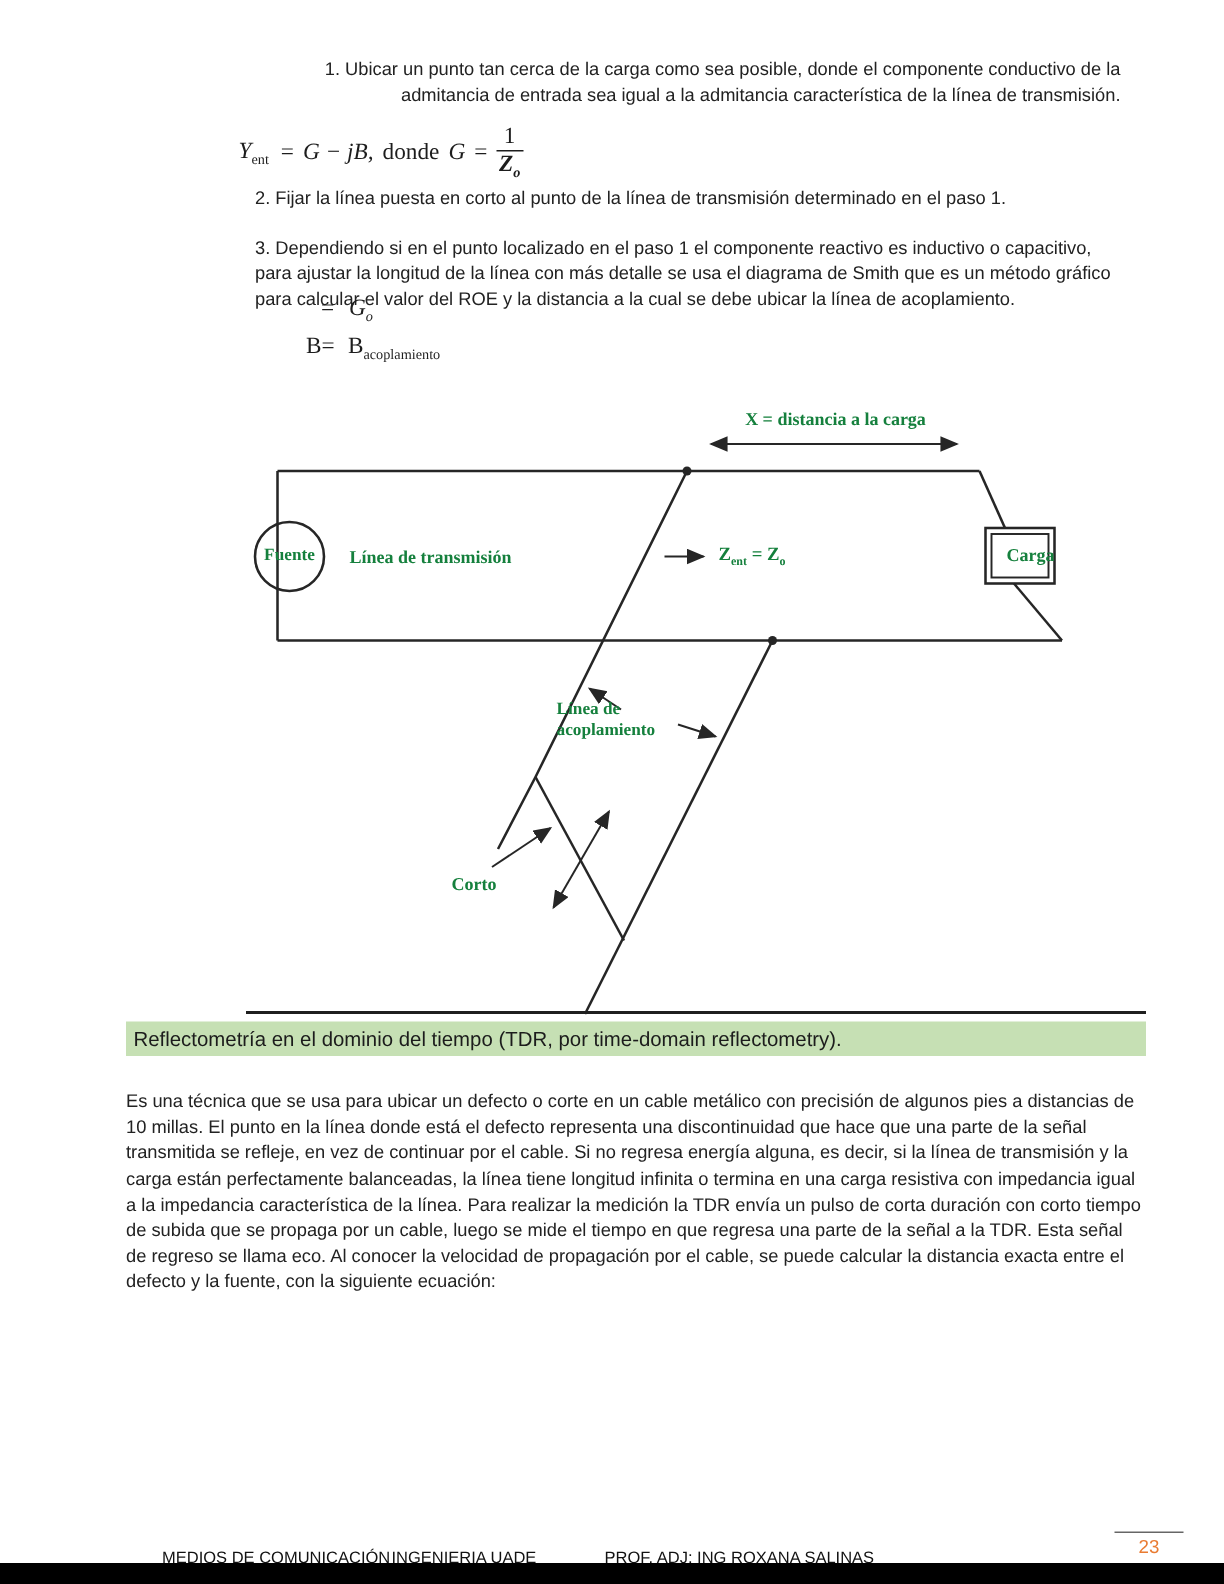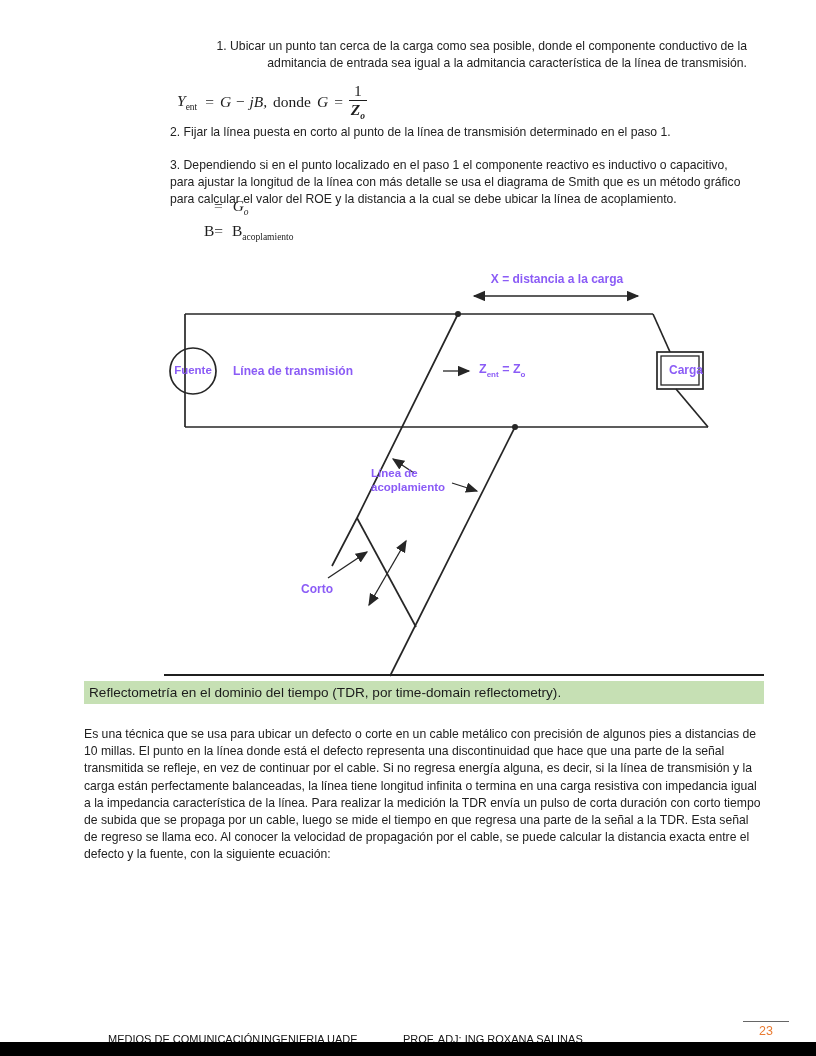--- a/index.html
+++ b/index.html
@@ -19,21 +19,21 @@
   .formula .it { font-style:italic; }
   .formula .up { font-style:normal; }
   .formula .tok { margin-right:6px; }
   .formula sub { font-size:9.5px; font-style:normal; letter-spacing:0; }
   .formula sub.it { font-style:italic; }
   .frac { display:inline-block; text-align:center; vertical-align:middle; }
   .frac .num { display:block; border-bottom:1.4px solid #1d1d1d; padding:0 5px; line-height:1.15; }
   .frac .den { display:block; line-height:1.15;font-weight:bold; }
   .f2row { display:block; margin-bottom:5px; }
   
-  .dlabel { font-weight:700; color:#8b5cf6; font-size:12px; }
+  .dlabel { font-weight:700; color:#15803d; font-size:12px;font-family:Liberation Serif, serif; }
   .dlabel sub { font-size:8px; font-weight:700; }
   
   .hrule { background:#1f1f1f; }
   .band {
     background:#c6e0b4; font-size:13.6px; line-height:23px;
     color:#1c1c1c; padding-left:5px; box-sizing:border-box;
   }
   
   .footertext { font-size:11px; color:#111; white-space:nowrap; }
   .pagenum { font-size:12.5px; text-align:center; }
@@ -41,21 +41,21 @@
   svg .ln { stroke:#262626; stroke-width:1.7; fill:none; }
   svg .thin { stroke:#262626; stroke-width:1.3; fill:none; }
 </style>
 </head>
 <body>
 
 <div class="page">
 
   <div class="abs bodytext" style="left:170px; top:38px; width:577px;text-align:right;">1. Ubicar un punto tan cerca de la carga como sea posible, donde el componente conductivo de la admitancia de entrada sea igual a la admitancia característica de la línea de transmisión.</div>
 
-  <div class="abs formula" style="left:177px; top:82px;">
+  <div class="abs formula" style="left:159px; top:82px;">
     <span class="tok" style="margin-right:8px;"><span class="it">Y</span><sub>ent</sub></span>
     <span class="tok up">=</span>
     <span class="tok it">G − jB,</span>
     <span class="tok up">donde</span>
     <span class="tok it">G</span>
     <span class="tok up">=</span>
     <span class="frac">
       <span class="num up">1</span>
       <span class="den"><span class="it">Z</span><sub class="it">o</sub></span>
     </span>

